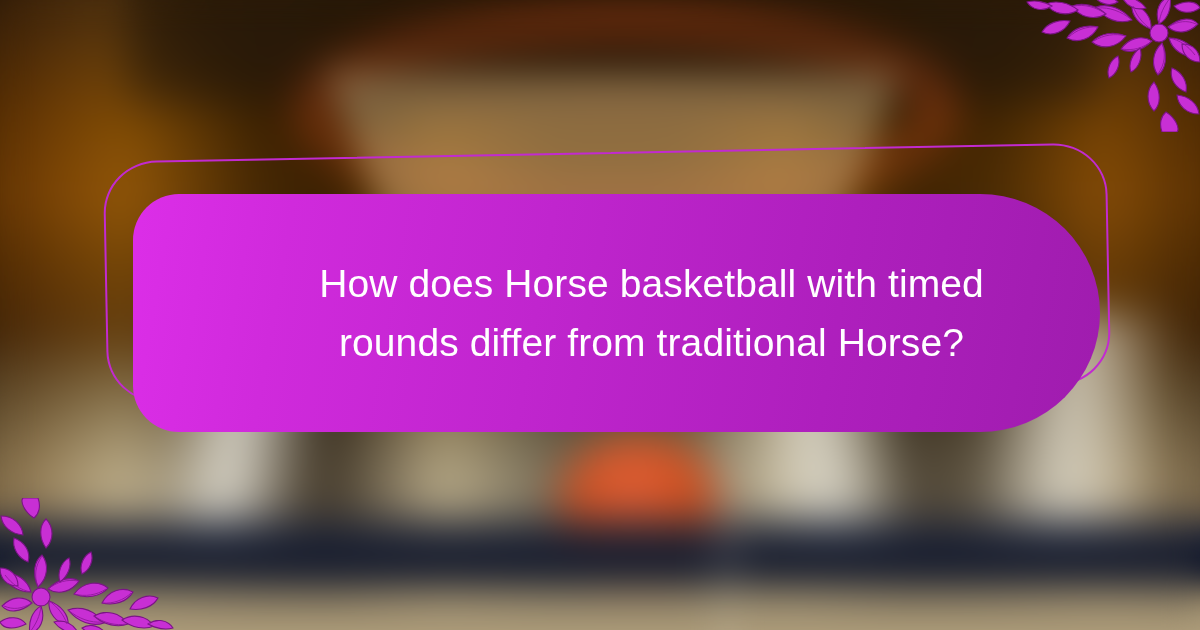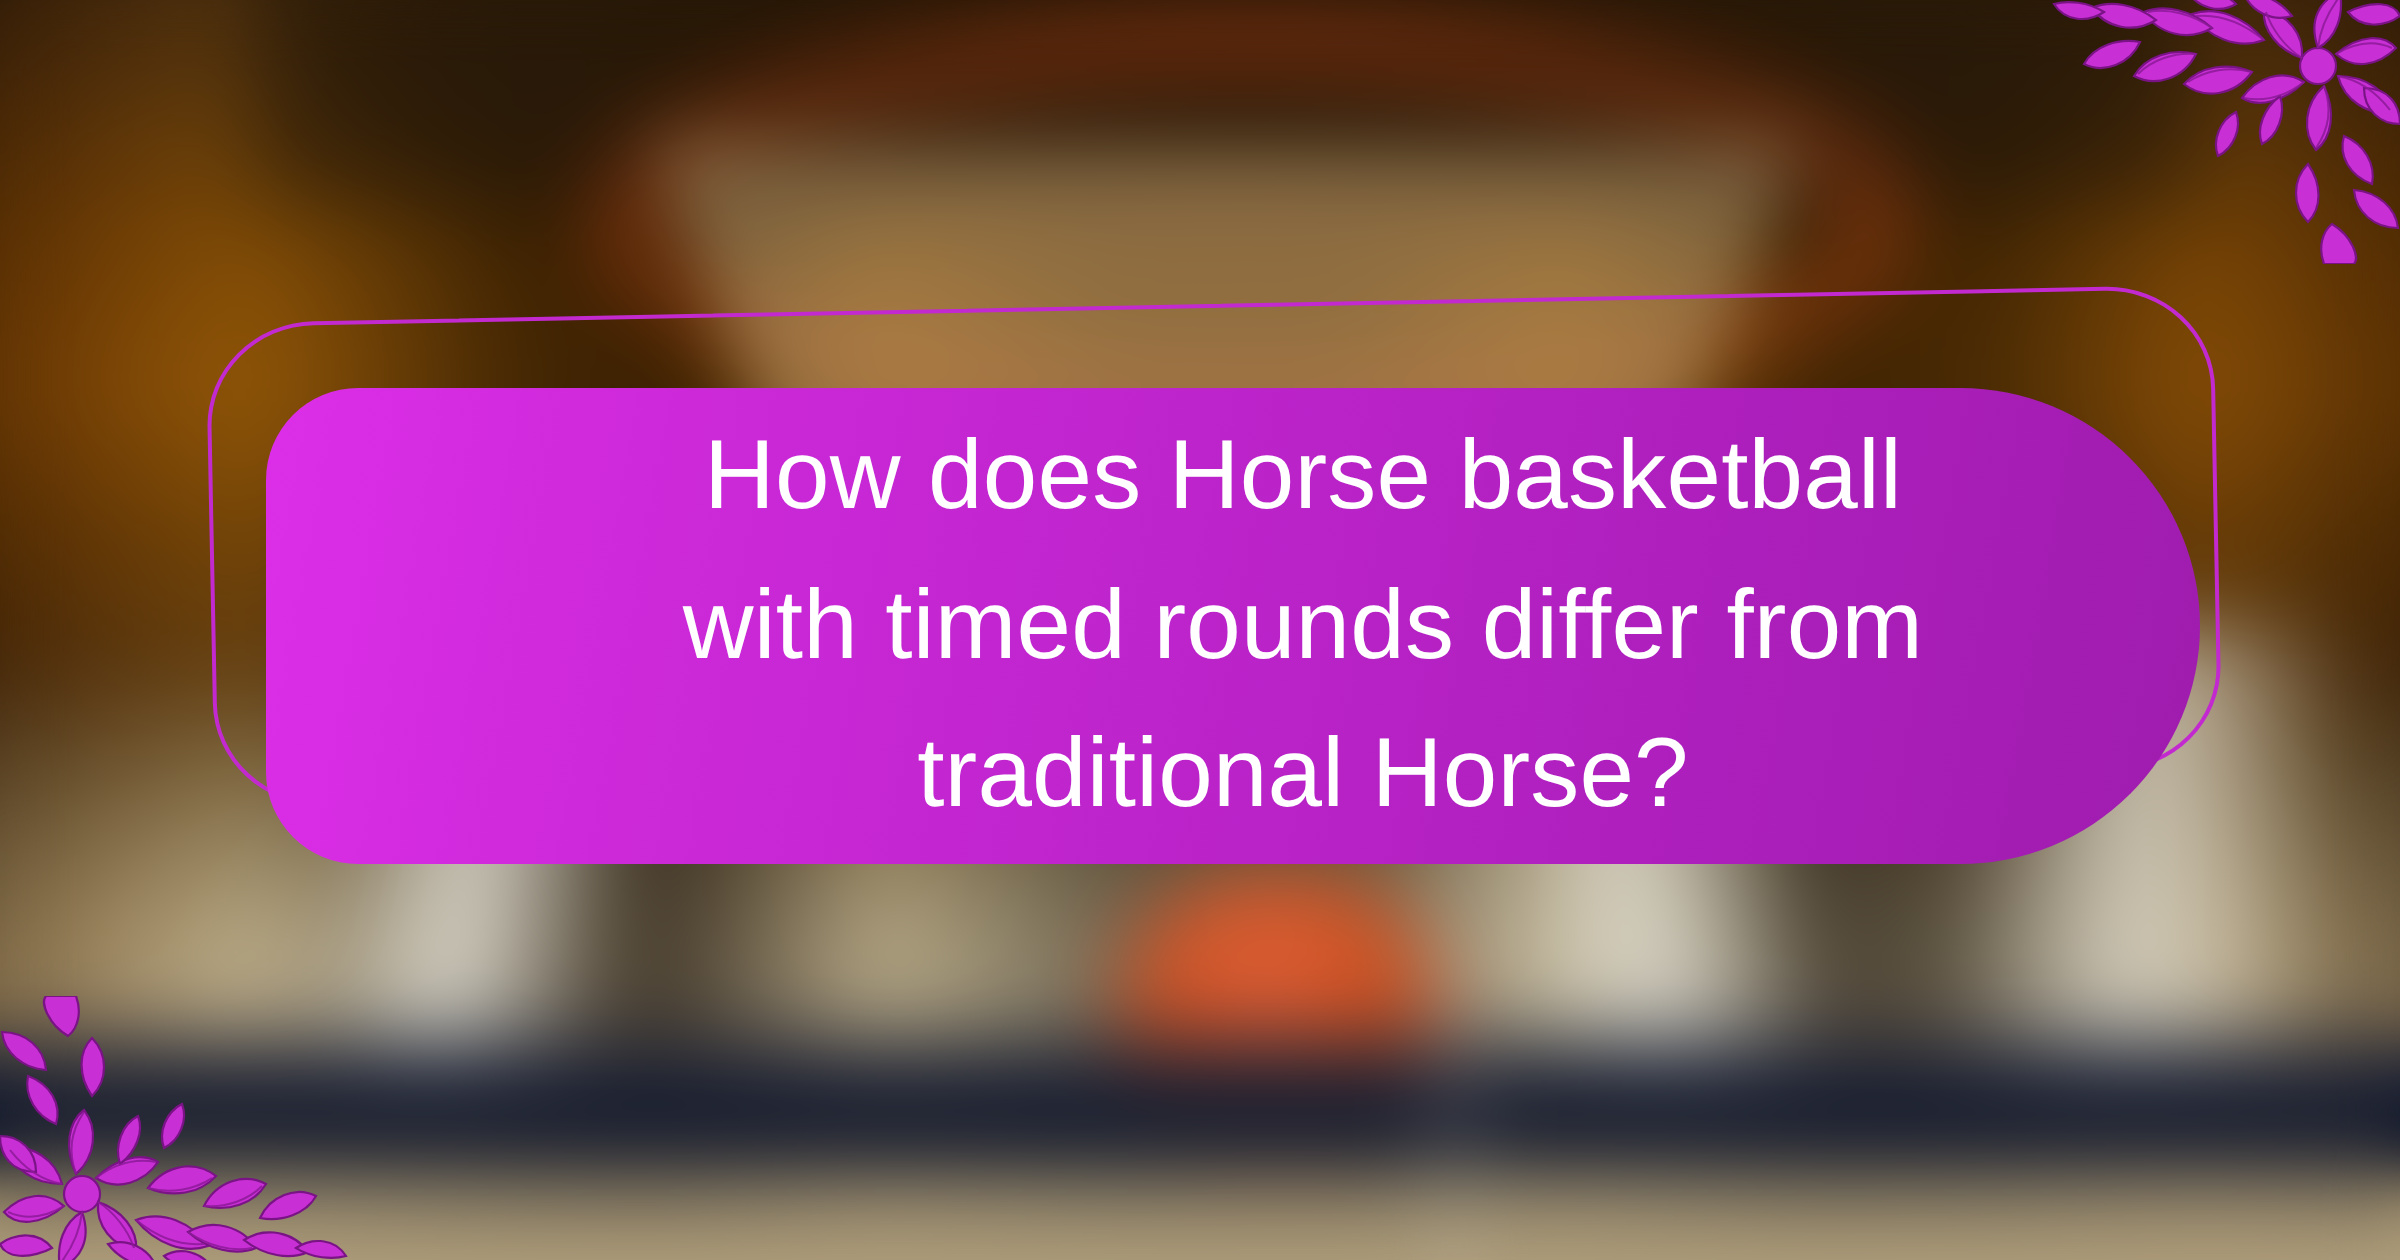--- a/index.html
+++ b/index.html
@@ -168,21 +168,21 @@
     border-radius: 46px 120px 120px 46px / 46px 119px 119px 46px;
     background: linear-gradient(100deg, #dc2ee8 0%, #d02adc 16%, #c025ce 42%, #ae1fbd 72%, #9f1cae 100%);
     display: flex;
     align-items: center;
     justify-content: center;
     box-sizing: border-box;
     padding: 0 70px 0 140px;
   }
   .card-title {
     color: #ffffff;
-    font-size: 49px;
+    font-size: 39px;
     line-height: 1.52;
     font-weight: 400;
     letter-spacing: .1px;
     text-align: center;
     max-width: 680px;
     margin: 0;
   }
 </style>
 </head>
 <body>

